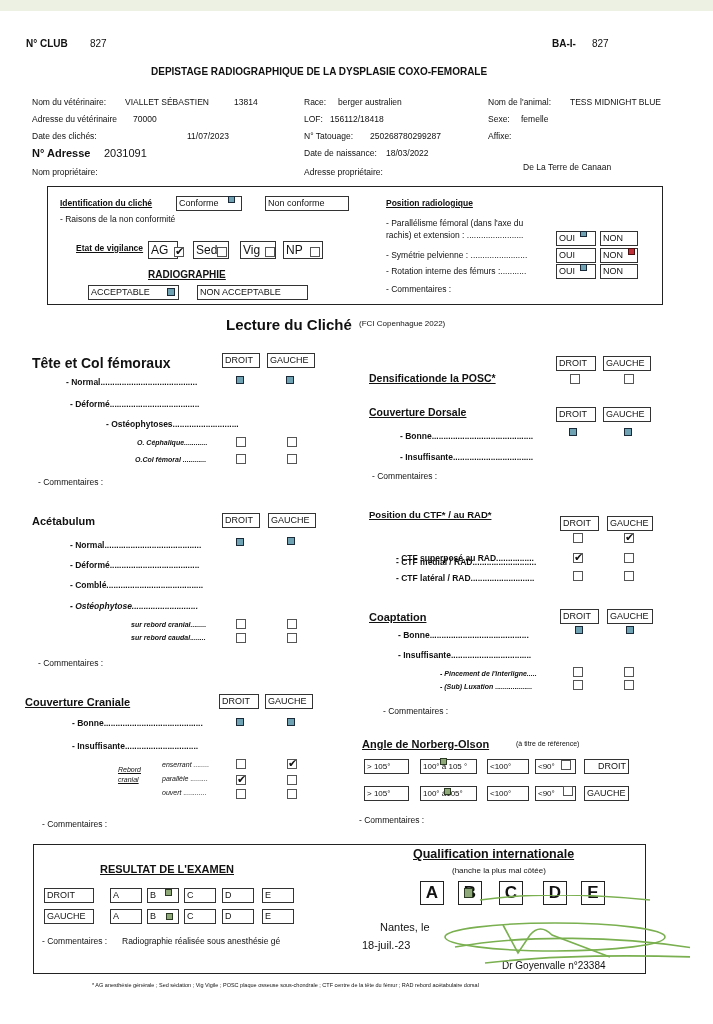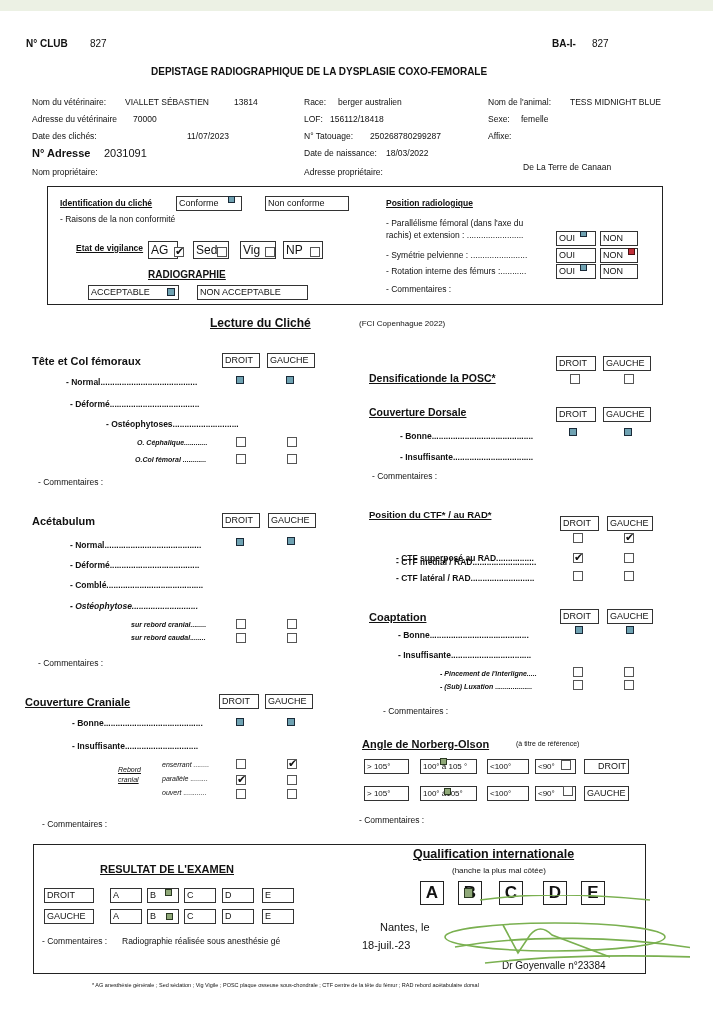--- a/index.html
+++ b/index.html
@@ -90,24 +90,24 @@
 <div class="abs f8" style="left:386px;top:250px;">- Symétrie pelvienne : ........................</div>
 <div class="box" style="left:556px;top:248px;width:40px;"><span>OUI</span></div>
 <div class="box" style="left:600px;top:248px;width:38px;"><span>NON</span></div>
 <div class="fillr" style="left:628px;top:248px;"></div>
 <div class="abs f8" style="left:386px;top:266px;">- Rotation interne des fémurs :...........</div>
 <div class="box" style="left:556px;top:264px;width:40px;"><span>OUI</span></div>
 <div class="fill" style="left:580px;top:264px;width:7px;height:7px;"></div>
 <div class="box" style="left:600px;top:264px;width:38px;"><span>NON</span></div>
 <div class="abs f8" style="left:386px;top:284px;">- Commentaires :</div>
 
-<div class="abs b" style="left:210px;top:316px;font-size:12px;text-decoration:underline;">Lecture du Cliché</div>
+<div class="abs b" style="left:226px;top:316px;font-size:15px;">Lecture du Cliché</div>
 <div class="abs" style="left:359px;top:319px;font-size:8px;">(FCI Copenhague 2022)</div>
 
-<div class="abs b" style="left:32px;top:355px;font-size:11px;">Tête et Col fémoraux</div>
+<div class="abs b" style="left:32px;top:355px;font-size:14px;">Tête et Col fémoraux</div>
 <div class="box" style="left:222px;top:353px;width:38px;"><span>DROIT</span></div>
 <div class="box" style="left:267px;top:353px;width:48px;"><span>GAUCHE</span></div>
 <div class="abs f8 b" style="left:66px;top:377px;">- Normal.........................................</div>
 <div class="fill" style="left:236px;top:376px;"></div>
 <div class="fill" style="left:286px;top:376px;"></div>
 <div class="abs f8 b" style="left:70px;top:399px;">- Déformé......................................</div>
 <div class="abs f8 b" style="left:66px;top:419px;margin-left:40px;">- Ostéophytoses............................</div>
 <div class="abs b i" style="left:137px;top:439px;font-size:7px;">O. Céphalique............</div>
 <div class="cb" style="left:236px;top:437px;"></div>
 <div class="cb" style="left:287px;top:437px;"></div>

